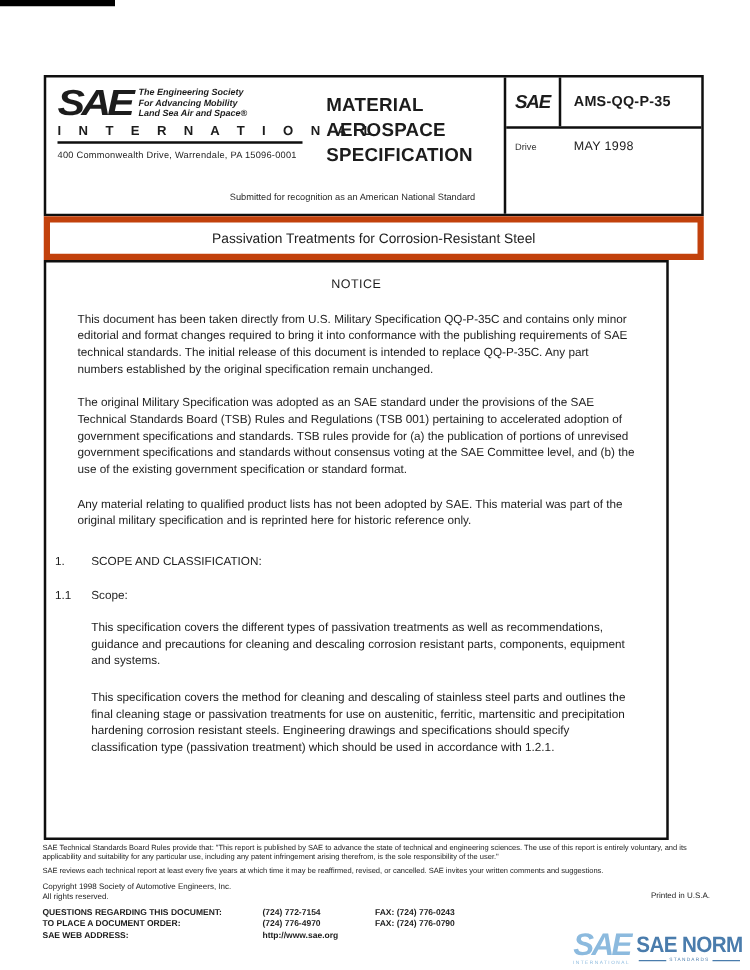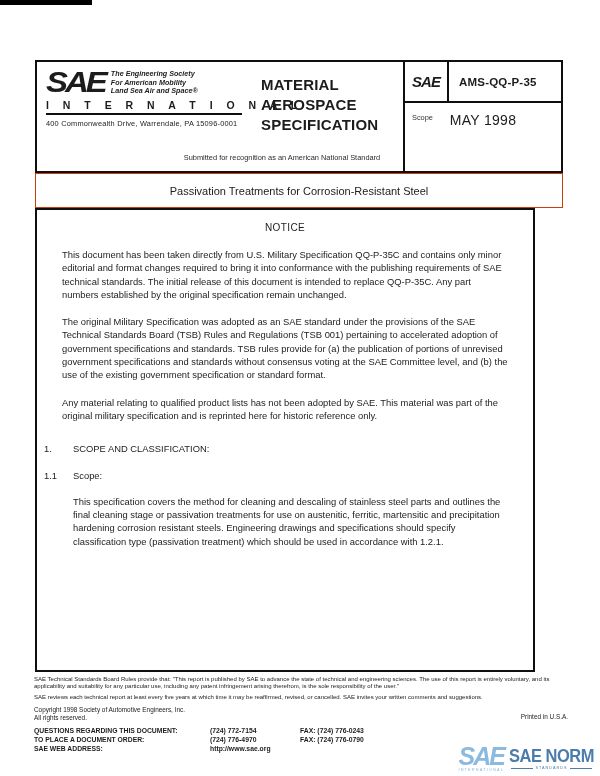--- a/index.html
+++ b/index.html
@@ -18,24 +18,24 @@
   .intl { font-size:10.5px; font-weight:bold; letter-spacing:5.5px; border-bottom:2px solid #0f0f0f; padding-bottom:2px; white-space:nowrap; width:196px; }
   .address { font-size:7.4px; margin-top:4px; letter-spacing:.2px; white-space:nowrap; }
   .doc-type { position:absolute; top:13px; left:224px; width:140px; font-size:15px; font-weight:bold; line-height:20px; letter-spacing:.2px; }
   .submitted { position:absolute; bottom:9px; left:130px; right:6px; text-align:center; font-size:7.4px; color:#2a2a2a; }
   .header-right { flex:1; display:flex; flex-direction:column; }
   .hr-top { height:41px; border-bottom:2px solid #0f0f0f; display:flex; }
   .sae-small { width:44px; border-right:2px solid #0f0f0f; display:flex; align-items:center; justify-content:center; font-weight:bold; font-style:italic; font-size:15px; letter-spacing:-1px; }
   .doc-number { flex:1; display:flex; align-items:center; padding-left:10px; font-weight:bold; font-size:11.5px; letter-spacing:.2px; }
   .hr-bottom { flex:1; position:relative; }
   .issued-label { position:absolute; top:10px; left:7px; font-size:7.4px; color:#333; }
-  .issued-date { position:absolute; top:9px; left:0; right:0; text-align:center; font-size:14px; letter-spacing:.3px; }
+  .issued-date { position:absolute; top:9px; left:0; right:0; text-align:center; font-size:10px; letter-spacing:.3px; }
 
   
-  .title-box { position:absolute; left:35px; top:173px; width:528px; height:35px; border:1px solid #c2410c; display:flex; align-items:center; justify-content:center; font-size:11px; background:#fff; }
+  .title-box { position:absolute; left:35px; top:173px; width:528px; height:35px; border:5px solid #c2410c; display:flex; align-items:center; justify-content:center; font-size:11px; background:#fff; }
 
   
   .content-box { position:absolute; left:35px; top:208px; width:500px; height:464px; border:2px solid #0f0f0f; overflow:hidden; background:#fff; }
   .notice-heading { text-align:center; margin-top:12px; font-size:10px; letter-spacing:.4px; }
   .notice-paras { margin:15px 24px 0 25px; font-size:9.4px; line-height:13.3px; }
   .notice-paras p { margin-bottom:14px; }
   .sections { margin:20px 24px 0 7px; font-size:9.4px; line-height:13.3px; }
   .sec-head { display:flex; margin-bottom:13px; }
   .sec-num { width:29px; flex-shrink:0; }
   .sec-body { margin:0 0 16px 29px; }
@@ -66,41 +66,41 @@
 <div class="page">
   <div class="artifact-top"></div>
 
   <div class="header-box">
     <div class="header-left">
       <div class="logo-block">
         <div class="logo-row">
           <div class="sae-big">SAE</div>
           <div class="tagline">
             <div>The Engineering Society</div>
-            <div>For American Mobility</div>
+            <div>For Advancing Mobility</div>
             <div>Land Sea Air and Space®</div>
           </div>
         </div>
         <div class="intl">I N T E R N A T I O N A L</div>
         <div class="address">400 Commonwealth Drive, Warrendale, PA 15096-0001</div>
       </div>
       <div class="doc-type">
         <div>MATERIAL</div>
         <div>AEROSPACE</div>
         <div>SPECIFICATION</div>
       </div>
       <div class="submitted">Submitted for recognition as an American National Standard</div>
     </div>
     <div class="header-right">
       <div class="hr-top">
         <div class="sae-small">SAE</div>
         <div class="doc-number">AMS-QQ-P-35</div>
       </div>
       <div class="hr-bottom">
-        <div class="issued-label">Scope</div>
+        <div class="issued-label">Drive</div>
         <div class="issued-date">MAY 1998</div>
       </div>
     </div>
   </div>
 
   <div class="title-box">
     <span>Passivation Treatments for Corrosion-Resistant Steel</span>
   </div>
 
   <div class="content-box">
@@ -112,20 +112,21 @@
     </div>
     <div class="sections">
       <div class="sec-head">
         <div class="sec-num">1.</div>
         <div>SCOPE AND CLASSIFICATION:</div>
       </div>
       <div class="sec-head">
         <div class="sec-num">1.1</div>
         <div>Scope:</div>
       </div>
+      <div class="sec-body">This specification covers the different types of passivation treatments as well as recommendations, guidance and precautions for cleaning and descaling corrosion resistant parts, components, equipment and systems.</div>
       <div class="sec-body">This specification covers the method for cleaning and descaling of stainless steel parts and outlines the final cleaning stage or passivation treatments for use on austenitic, ferritic, martensitic and precipitation hardening corrosion resistant steels.  Engineering drawings and specifications should specify classification type (passivation treatment) which should be used in accordance with 1.2.1.</div>
     </div>
   </div>
 
   <div class="legal1">SAE Technical Standards Board Rules provide that: "This report is published by SAE to advance the state of technical and engineering sciences.  The use of this report is entirely voluntary, and its applicability and suitability for any particular use, including any patent infringement arising therefrom, is the sole responsibility of the user."</div>
   <div class="legal2">SAE reviews each technical report at least every five years at which time it may be reaffirmed, revised, or cancelled. SAE invites your written comments and suggestions.</div>
   <div class="copy-block">
     <div>Copyright 1998 Society of Automotive Engineers, Inc.</div>
     <div>All rights reserved.</div>
   </div>

